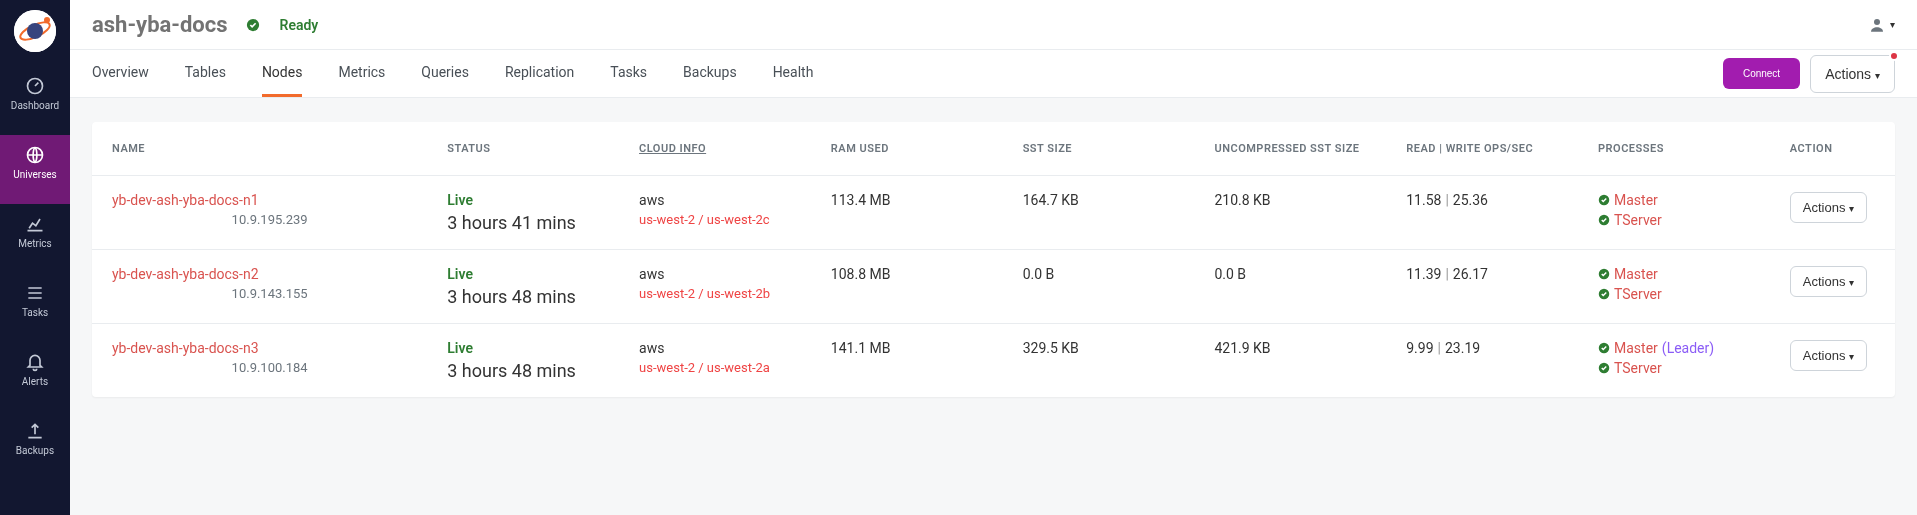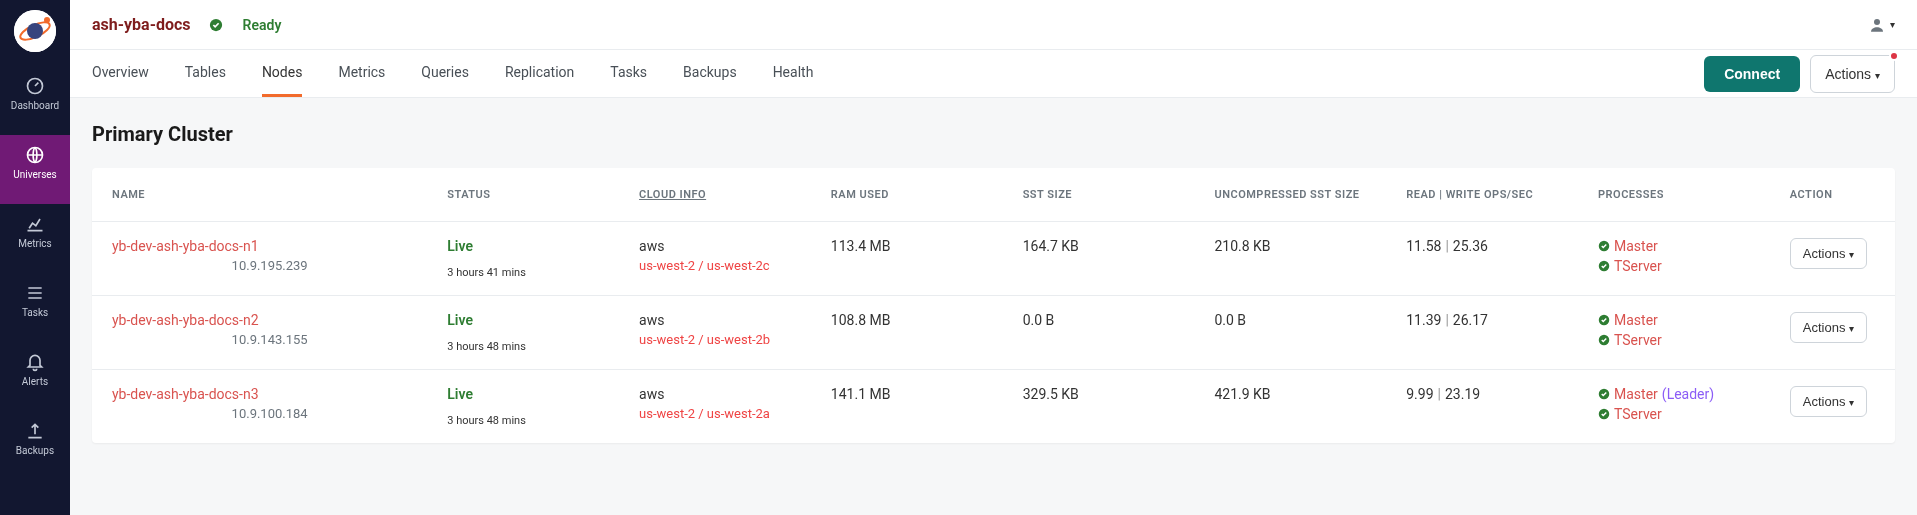--- a/index.html
+++ b/index.html
@@ -42,23 +42,23 @@
 .nav-item .icon { display: block; margin: 0 auto 4px; }
 .main { flex: 1; display: flex; flex-direction: column; overflow: hidden; }
 .topbar {
   height: 50px;
   display: flex;
   align-items: center;
   padding: 0 22px;
   border-bottom: 1px solid #e9ecef;
 }
 .topbar .title {
-  font-size: 16px;
+  font-size: 22px;
   font-weight: 700;
-  color: #7f1d1d;
+  color: #737373;
   margin-right: 18px;
 }
 .status-ready {
   color: #2e7d32;
   font-weight: 600;
   font-size: 14px;
   display: inline-flex;
   align-items: center;
   gap: 20px;
 }
@@ -89,27 +89,27 @@
   font-size: 14px;
   cursor: pointer;
   border-bottom: 3px solid transparent;
 }
 .tab.active {
   color: #333;
   border-bottom-color: #f26b2c;
 }
 .tab-actions { margin-left: auto; display: flex; align-items: center; gap: 10px; }
 .btn-connect {
-  background: #0f766e;
+  background: #a21caf;
   color: #fff;
   border: none;
   border-radius: 6px;
   padding: 10px 20px;
-  font-size: 14px;
-  font-weight: 700;
+  font-size: 10px;
+  font-weight: 400;
   cursor: pointer;
 }
 .btn-actions-top {
   background: #fff;
   border: 1px solid #ced4da;
   border-radius: 6px;
   padding: 10px 14px;
   font-size: 14px;
   cursor: pointer;
   color: #333;
@@ -157,21 +157,21 @@
   border-top: 1px solid #e9ecef;
   vertical-align: top;
   font-size: 14px;
   color: #333;
 }
 tbody td:first-child { padding-left: 20px; }
 tbody td:last-child { padding-right: 20px; text-align: left; }
 .node-name { color: #d9534f; font-weight: 400; cursor: pointer; }
 .node-ip { color: #6c757d; font-size: 13px; margin-top: 4px; text-align: center; }
 .live { color: #2e7d32; font-weight: 600; }
-.uptime { color: #333; font-size: 11px; margin-top: 12px; font-weight: 400; }
+.uptime { color: #333; font-size: 18px; margin-top: 4px; font-weight: 400; }
 .cloud-sub { color: #ef4444; font-size: 13px; margin-top: 4px; }
 .ops-sep { color: #999; margin: 0 4px; }
 .proc-line { display: flex; align-items: center; gap: 4px; margin-bottom: 4px; }
 .proc-link { color: #d9534f; cursor: pointer; }
 .proc-extra { color: #8b5cf6; }
 .check-icon {
   width: 12px; height: 12px;
   display: inline-block;
 }
 .row-actions {
@@ -288,21 +288,20 @@
         <button class="btn-connect">Connect</button>
         <button class="btn-actions-top">
           <span>Actions</span>
           <span class="caret">▾</span>
           <span class="red-dot"></span>
         </button>
       </div>
     </div>
 
     <div class="content">
-      <div class="section-title">Primary Cluster</div>
 
       <div class="table-card">
         <table>
           <thead>
             <tr>
               <th class="col-name">NAME</th>
               <th class="col-status">STATUS</th>
               <th class="col-cloud">CLOUD INFO</th>
               <th class="col-ram">RAM USED</th>
               <th class="col-sst">SST SIZE</th>

